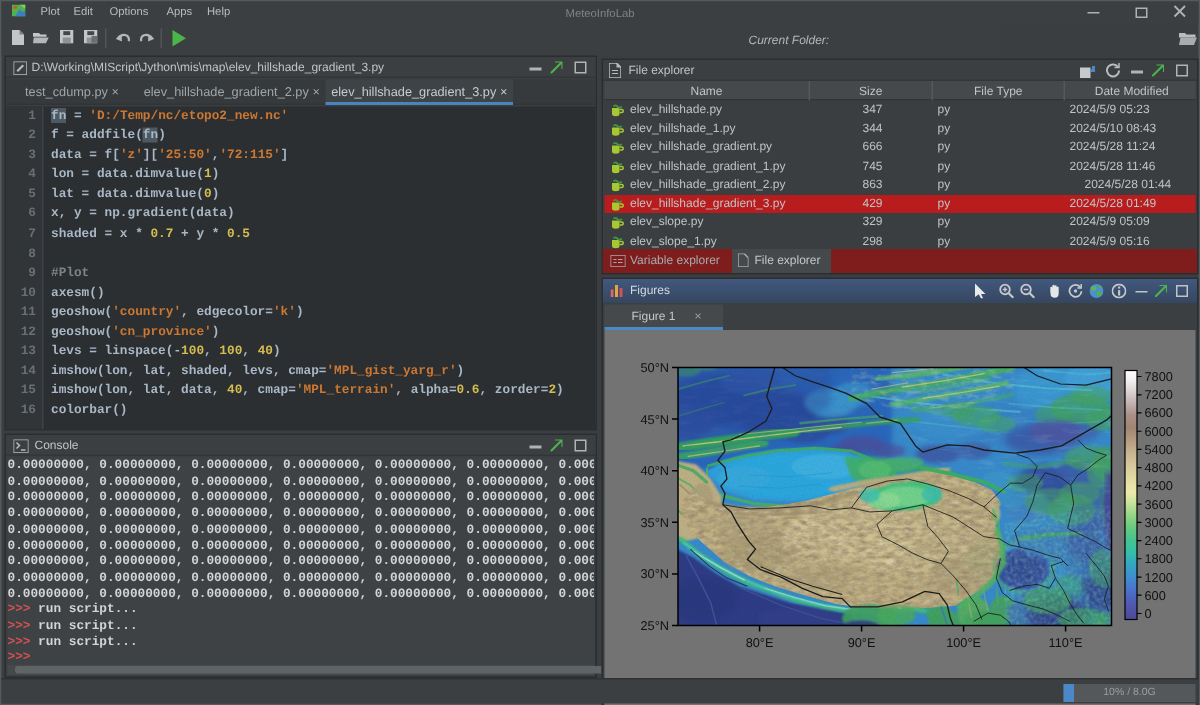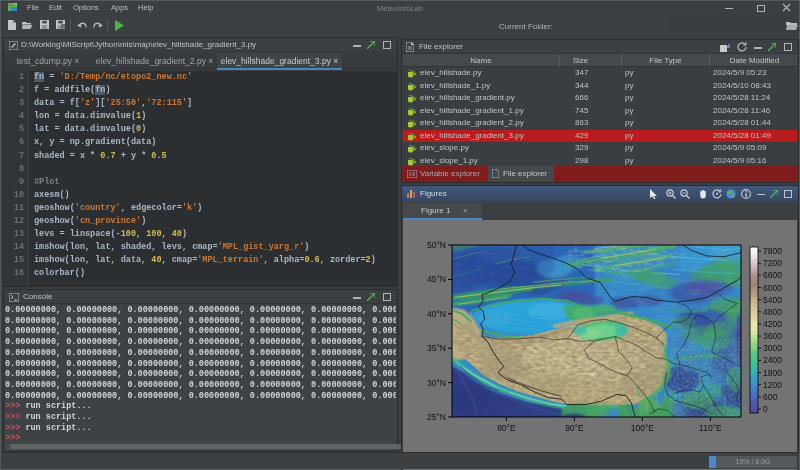--- a/index.html
+++ b/index.html
@@ -4,21 +4,21 @@
 <style>
 * { margin:0; padding:0; box-sizing:border-box; }
 html,body { width:800px; height:470px; overflow:hidden; background:#3c3f41; font-family:"Liberation Sans",sans-serif; }
 #win { position:relative; width:800px; height:470px; background:#3b3e40; border:1px solid #555a5c; }
 
 #menubar { position:absolute; left:0; top:0; width:798px; height:15px; background:#3c3f41; }
 .menuitem { position:absolute; top:2px; font-size:7.5px; color:#b9bdc1; }
 #apptitle { position:absolute; top:2.5px; left:0; width:798px; text-align:center; font-size:7.5px; color:#7f8488; }
 .winbtn { position:absolute; top:0; color:#b0b4b8; }
 
-#toolbar { position:absolute; left:0; top:15px; width:666px; height:21px; background:#3c3f41; }
+#toolbar { position:absolute; left:0; top:15px; width:666px; height:21px; background:#3c3f41;font-style:italic; }
 .tbsep { position:absolute; top:3px; width:1px; height:13px; background:#515557; }
 #cfl { position:absolute; top:6px; left:498px; font-size:8px; color:#b3b7bb; }
 #combo { position:absolute; left:578px; top:3px; width:203px; height:13px; background:#45494a; border:1px solid #646869; font-size:8px; color:#bcc0c4; line-height:11px; padding-left:5px; }
 #combo .arr { position:absolute; right:0; top:0; width:15px; height:11px; border-left:1px solid #646869; text-align:center; color:#9ca0a4; font-size:7px; line-height:11px; }
 
 .panel { position:absolute; background:#3c3f41; border:1px solid #2b2e30; }
 .ptitle { position:absolute; left:0; top:0; right:0; height:14px; background:#3c3f41; border-bottom:1px solid #333638; color:#c0c4c8; font-size:8px; line-height:14px; }
 .picons { position:absolute; top:0; right:4px; height:14px; }
 
 #editor { left:2px; top:36px; width:395px; height:250px; }
@@ -67,21 +67,21 @@
 <body>
 <div id="win">
 
   <div id="menubar">
     <svg class="icon" style="left:7px;top:2px" width="9" height="8" viewBox="0 0 9 8">
         <rect width="9" height="8" fill="#52b14a"></rect>
         <path d="M2 8 L5 3 L7 5 L9 4 L9 8 Z" fill="#3a7fc2"></path>
         <rect x="1" y="1" width="2.2" height="1.8" fill="#d84a3a"></rect>
         <path d="M5 0 L9 0 L9 3 Z" fill="#7fd06a"></path>
       </svg>
-    <div class="menuitem" style="left:26px">File</div>
+    <div class="menuitem" style="left:26px">Plot</div>
     <div class="menuitem" style="left:48px">Edit</div>
     <div class="menuitem" style="left:72px">Options</div>
     <div class="menuitem" style="left:110px">Apps</div>
     <div class="menuitem" style="left:137px">Help</div>
     <div id="apptitle">MeteoInfoLab</div>
     <div class="winbtn" style="left:724px;top:6.5px;width:8px;height:1.2px;background:#aeb2b6"></div>
     <div class="winbtn" style="left:756px;top:3.5px;width:8px;height:7px;border:1px solid #aeb2b6"></div>
     <svg class="icon" style="left:781px;top:2px" width="9" height="9" viewBox="0 0 9 9">
         <path d="M1 1 L8 8 M8 1 L1 8" stroke="#b0b4b8" stroke-width="1.2"></path>
       </svg>
@@ -235,21 +235,21 @@
             <path d="M9 0 v3 h-3" stroke="#b9bcbe" fill="none"></path>
           </svg>
         <div style="position:absolute;right:32px;top:7px;width:8px;height:1.5px;background:#b0b4b8"></div>
         <svg style="position:absolute;right:18px;top:3px" width="8" height="8" viewBox="0 0 8 8">
             <path d="M0 8 L8 0 M8 0 h-5 M8 0 v5" stroke="#4db34d" stroke-width="1.4" fill="none"></path>
           </svg>
         <div style="position:absolute;right:2px;top:3px;width:8px;height:8px;border:1.2px solid #b0b4b8"></div>
       </div>
     </div>
     <div id="fxhead">
-      <div style="left:0;width:157px">Name</div>
+      <div style="left:0;width:137px">Name</div>
       <div style="left:137px;width:82px">Size</div>
       <div style="left:219px;width:88px">File Type</div>
       <div style="left:307px;width:89px;border-right:none">Date Modified</div>
     </div>
     <div id="fxrows">
         <div class="fxrow" style="top:0px">
           <svg class="pyico" viewBox="0 0 9 9">
             <path d="M1 3 h5 v4 q0 1.5 -2.5 1.5 q-2.5 0 -2.5 -1.5 z" fill="#a8c832"></path>
             <path d="M6 4 h1.5 q1 0 1 1 q0 1 -1 1 H6" fill="none" stroke="#a8c832" stroke-width="1"></path>
             <path d="M2 2 q1 -1.5 2.5 0 q1.5 1.5 3 0" stroke="#3f9646" stroke-width="1.2" fill="none"></path>
@@ -294,21 +294,21 @@
         </div>
         <div class="fxrow" style="top:50px">
           <svg class="pyico" viewBox="0 0 9 9">
             <path d="M1 3 h5 v4 q0 1.5 -2.5 1.5 q-2.5 0 -2.5 -1.5 z" fill="#a8c832"></path>
             <path d="M6 4 h1.5 q1 0 1 1 q0 1 -1 1 H6" fill="none" stroke="#a8c832" stroke-width="1"></path>
             <path d="M2 2 q1 -1.5 2.5 0 q1.5 1.5 3 0" stroke="#3f9646" stroke-width="1.2" fill="none"></path>
           </svg>
           <span style="left:17px">elev_hillshade_gradient_2.py</span>
           <span style="left:172px">863</span>
           <span style="left:222px">py</span>
-          <span style="left:310px">2024/5/28 01:44</span>
+          <span style="left:320px">2024/5/28 01:44</span>
         </div>
         <div class="fxrow sel" style="top:62.5px">
           <svg class="pyico" viewBox="0 0 9 9">
             <path d="M1 3 h5 v4 q0 1.5 -2.5 1.5 q-2.5 0 -2.5 -1.5 z" fill="#a8c832"></path>
             <path d="M6 4 h1.5 q1 0 1 1 q0 1 -1 1 H6" fill="none" stroke="#a8c832" stroke-width="1"></path>
             <path d="M2 2 q1 -1.5 2.5 0 q1.5 1.5 3 0" stroke="#3f9646" stroke-width="1.2" fill="none"></path>
           </svg>
           <span style="left:17px">elev_hillshade_gradient_3.py</span>
           <span style="left:172px">429</span>
           <span style="left:222px">py</span>

